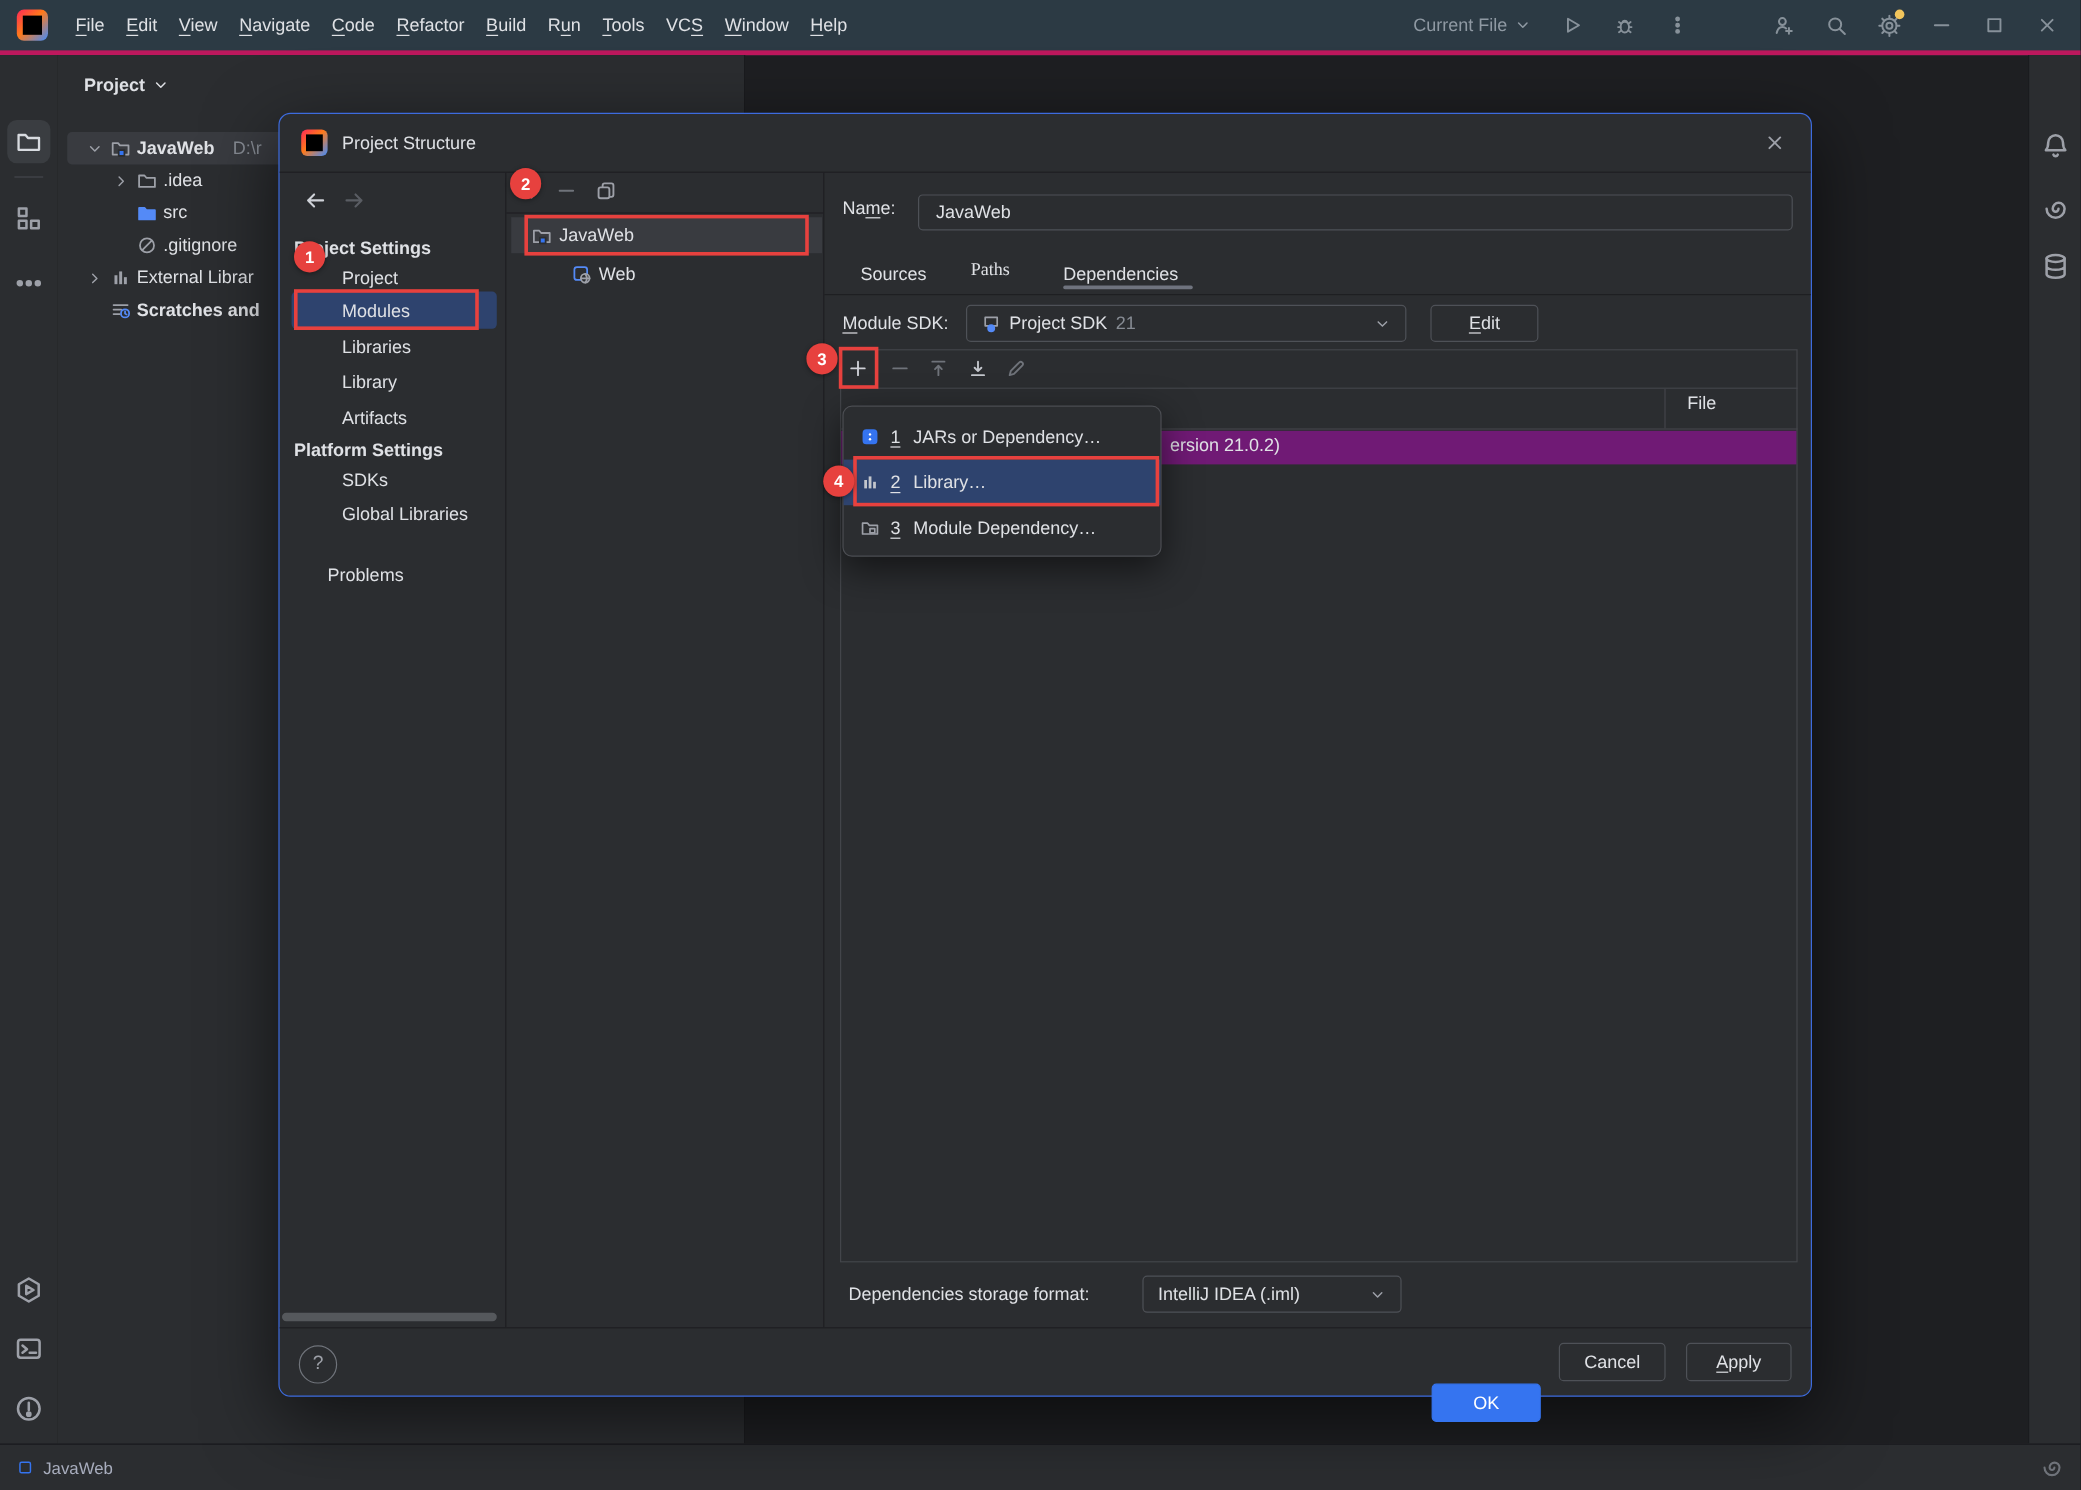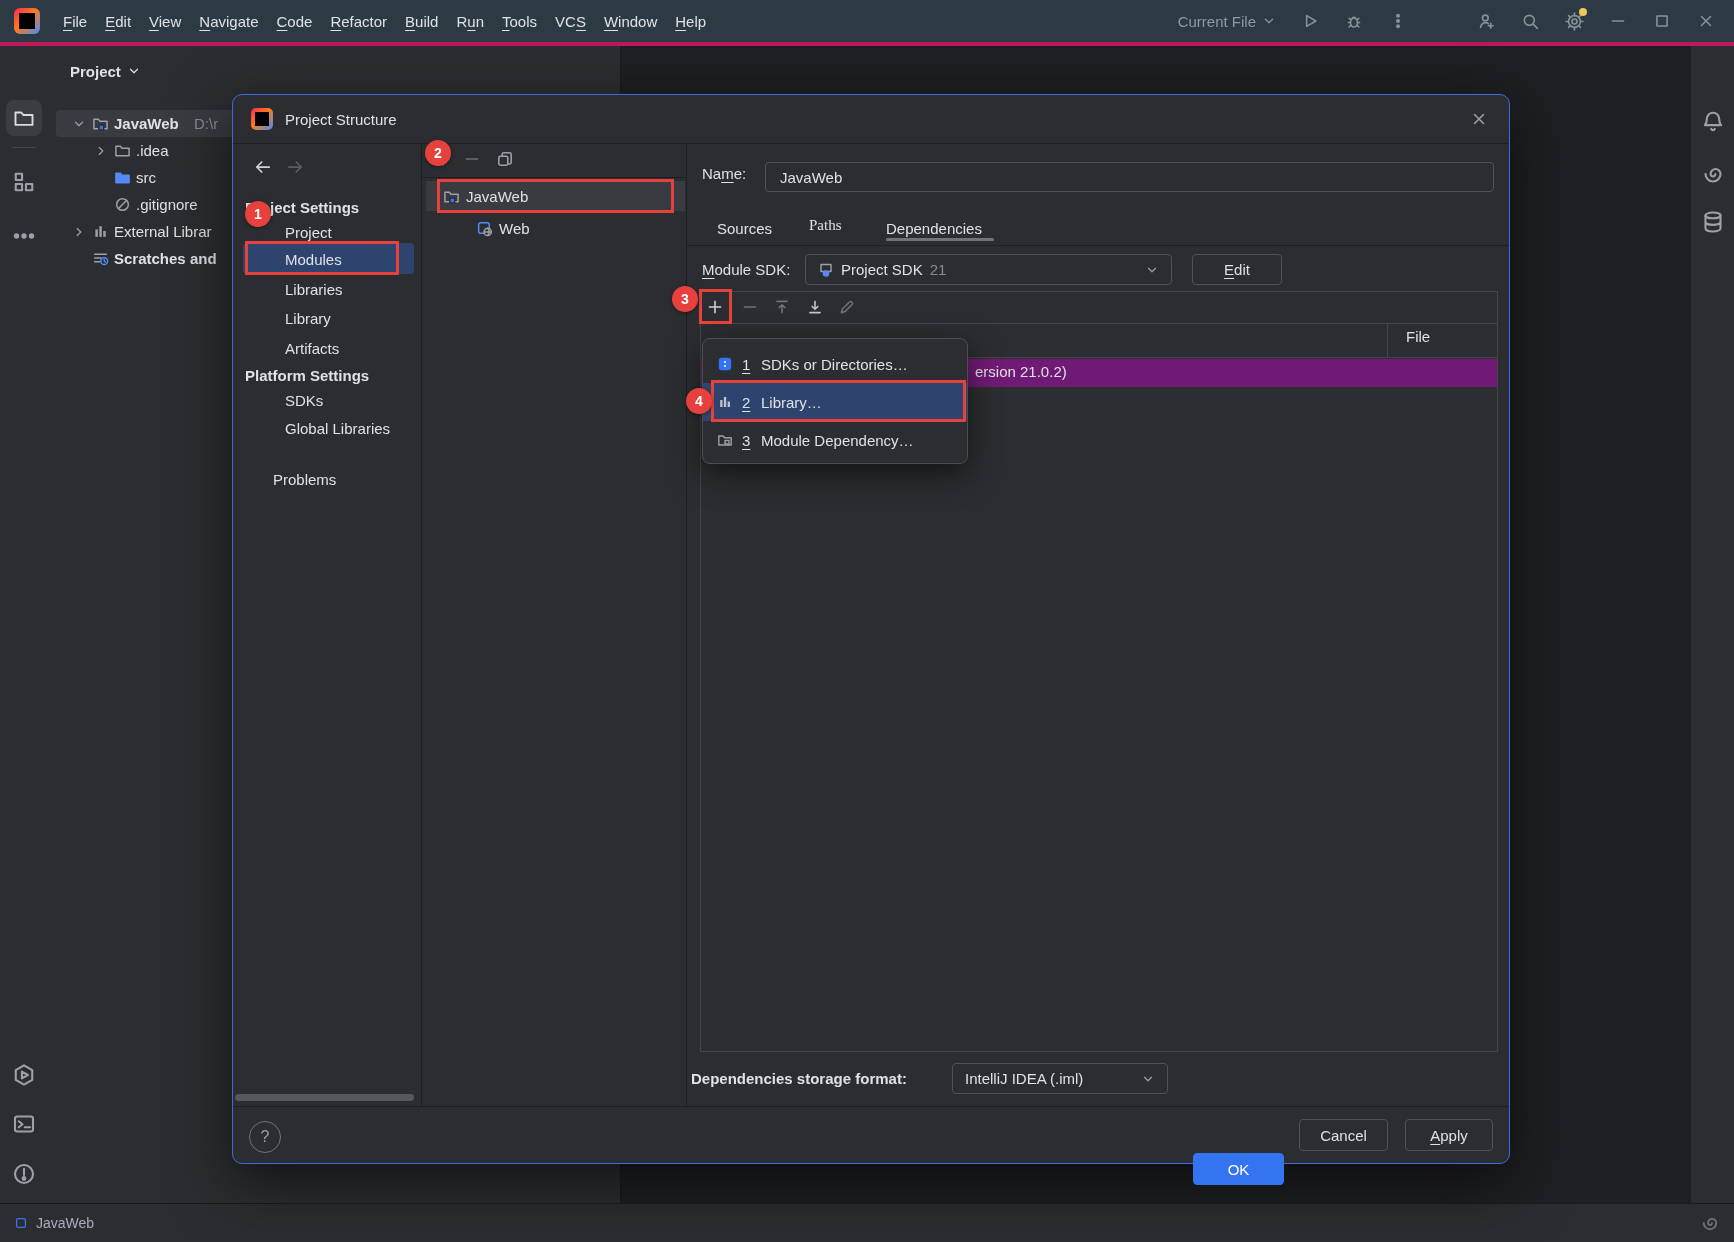--- a/index.html
+++ b/index.html
@@ -495,42 +495,42 @@
     </div>
 
     <div class="popup">
       <div class="pop-item">
         <svg class="ic" width="16" viewBox="0 0 16 16">
             <rect x="2.5" y="2.5" width="11" height="11" rx="2.5" fill="#3574f0" stroke="#3574f0"></rect>
             <circle cx="8" cy="6" r="1" fill="#fff" stroke="none"></circle>
             <circle cx="8" cy="10" r="1" fill="#fff" stroke="none"></circle>
           </svg>
         <span class="pop-num u">1</span>
-        <span>SDKs or Directories…</span>
+        <span>JARs or Dependency…</span>
       </div>
       <div class="pop-item sel">
         <svg class="ic" width="16" viewBox="0 0 16 16" style="color:#c3c6cc;">
             <rect x="3.2" y="6" width="2.3" height="7" fill="currentColor" stroke="none"></rect>
             <rect x="6.9" y="3" width="2.3" height="10" fill="currentColor" stroke="none"></rect>
             <rect x="10.6" y="7.5" width="2.3" height="5.5" fill="currentColor" stroke="none"></rect>
           </svg>
         <span class="pop-num u">2</span>
         <span>Library…</span>
       </div>
       <div class="pop-item">
         <svg class="ic" width="16" viewBox="0 0 16 16" style="color:#9da0a8;">
             <path d="M1.8 4h4.2l1.5 1.8h6.7V13H1.8z"></path>
             <rect x="8" y="8.5" width="4" height="3.5"></rect>
           </svg>
         <span class="pop-num u">3</span>
         <span>Module Dependency…</span>
       </div>
     </div>
 
-    <div class="dlg-abs" style="left:458px;top:972px;line-height:24px;font-weight:bold;">Dependencies storage format:</div>
+    <div class="dlg-abs" style="left:474px;top:972px;line-height:24px;">Dependencies storage format:</div>
     <div class="fld" style="left:719px;top:968px;width:216px;height:31px;padding:0 12px;">
       <span>IntelliJ IDEA (.iml)</span>
       <svg class="ic" width="14" viewBox="0 0 16 16" style="margin-left:auto;color:#9da0a8;">
           <path d="M4 6l4 4 4-4"></path>
         </svg>
     </div>
 
     <div class="hline" style="left:0;top:1011px;width:1276px;"></div>
     <div class="helpq">
         <span>?</span>

